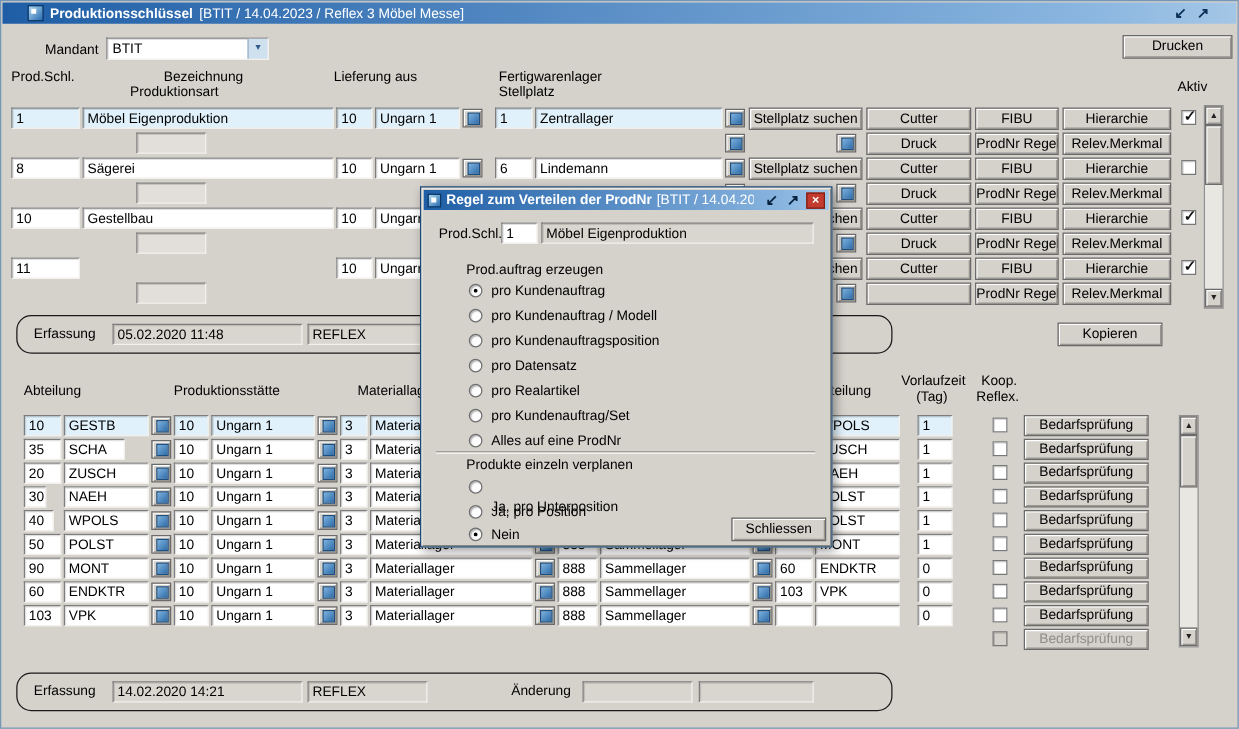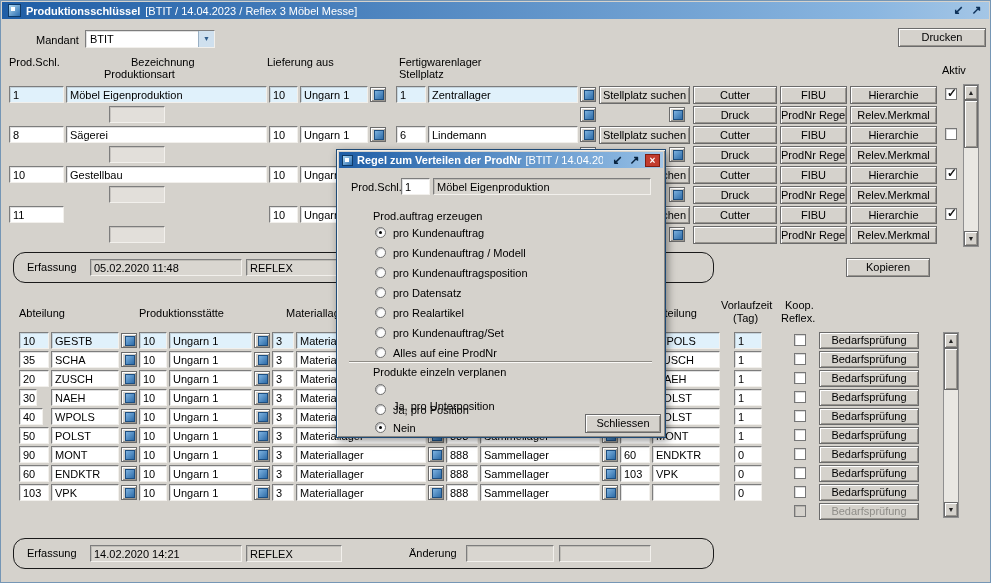--- a/index.html
+++ b/index.html
@@ -5,21 +5,21 @@
   * { margin:0; padding:0; box-sizing:border-box; }
   html,body { width:991px; height:583px; }
   body { font-family:"Liberation Sans",sans-serif; font-size:11px; color:#000; background:#d5d2cc; overflow:hidden; }
   #win { position:absolute; left:0; top:0; width:991px; height:583px; background:#d5d2cc; border:1px solid #7596b5; }
 
   .lbl { position:absolute; white-space:nowrap; }
 
   
   #titlebar { position:absolute; left:1px; top:1px; width:987px; height:17px;
     background:linear-gradient(to right,#1f5ea6,#8ab6e0 88%,#a4c6e6); color:#fff;
-    display:flex; align-items:center; gap:5px; padding:0 6px; overflow:hidden; }
+    display:flex; align-items:center; gap:5px; padding:0 20px; overflow:hidden; }
   #titlebar .t { font-weight:bold; }
   .appico { width:13px; height:13px; flex:0 0 auto; background:linear-gradient(135deg,#aed8f2,#2a6db0); border:1px solid #0e3a68; position:relative; }
   .appico::after { content:""; position:absolute; left:2px; top:2px; width:4px; height:4px; background:#fff; }
   .spacer { flex:1 1 auto; }
   .wg { width:13px; text-align:center; color:#0d3159; font-weight:bold; font-size:12px; line-height:13px; flex:0 0 auto; }
   .wg-min::after { content:"↙"; }
   .wg-max::after { content:"↗"; }
   .dx { width:15px; height:13px; flex:0 0 auto; background:#c23b2e; border:1px solid #7e1d12; color:#fff; font-weight:bold; font-size:10px; line-height:11px; text-align:center; }
   .dx::after { content:"×"; }
 
@@ -220,21 +220,21 @@
   <div class="fld hl" style="left:445px;top:331px;width:32px">888</div>
   <div class="fld hl" style="left:479px;top:331px;width:120px">Sammellager</div>
   <div class="lov" style="left:601px;top:332px"></div>
   <div class="fld hl" style="left:619px;top:331px;width:30px"></div>
   <div class="fld hl" style="left:651px;top:331px;width:68px">WPOLS</div>
   <div class="fld hl" style="left:733px;top:331px;width:28px">1</div>
   <div class="cb" style="left:793px;top:333px"></div>
   <div class="btn bsm" style="left:818px;top:331px;width:100px">Bedarfsprüfung</div>
 
   <div class="fld" style="left:18px;top:350px;width:30px">35</div>
-  <div class="fld" style="left:50px;top:350px;width:68px">SCHA</div>
+  <div class="fld" style="left:50px;top:350px;width:49px">SCHA</div>
   <div class="lov" style="left:120px;top:351px"></div>
   <div class="fld" style="left:138px;top:350px;width:28px">10</div>
   <div class="fld" style="left:168px;top:350px;width:83px">Ungarn 1</div>
   <div class="lov" style="left:253px;top:351px"></div>
   <div class="fld" style="left:271px;top:350px;width:22px">3</div>
   <div class="fld" style="left:295px;top:350px;width:130px">Materiallager</div>
   <div class="lov" style="left:427px;top:351px"></div>
   <div class="fld" style="left:445px;top:350px;width:32px">888</div>
   <div class="fld" style="left:479px;top:350px;width:120px">Sammellager</div>
   <div class="lov" style="left:601px;top:351px"></div>

